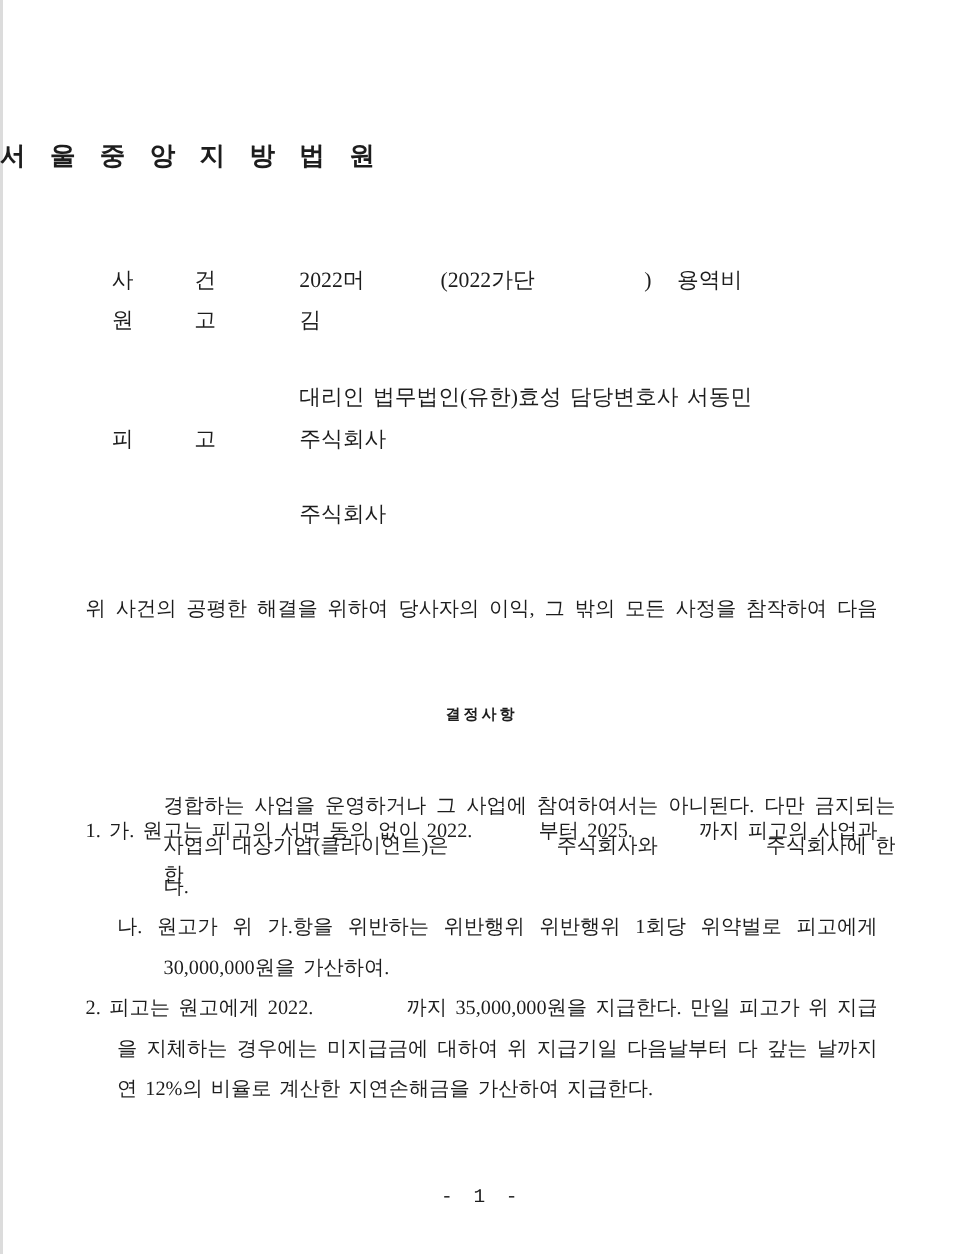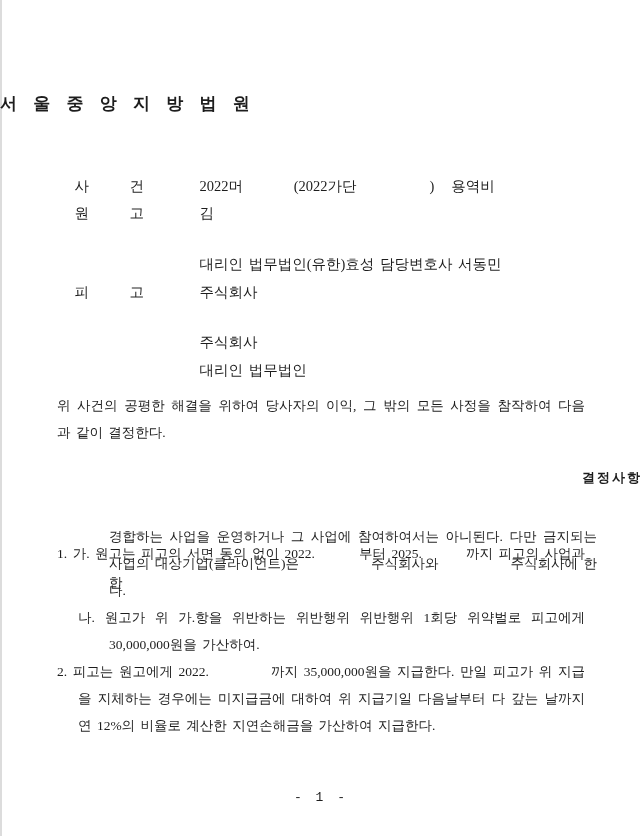--- a/index.html
+++ b/index.html
@@ -91,22 +91,22 @@
   .i0 { left: 57px;  width: 528px; }
   .i1 { left: 78px;  width: 507px; }
   .i2 { left: 97px;  width: 488px; margin-left: 12px; }
   .pre1 { top: 396px; }
   .pre2 { top: 423px; }
   .decision-heading {
     position: absolute;
     top: 469px;
     left: 0;
     width: 100%;
-    text-align: right;
-    font-size: 13px;
+    text-align: center;
+    font-size: 10px;
     font-weight: bold;
     letter-spacing: 2px;
     z-index: 1;
   }
   .b0 { top: 500px; margin-top: 44px; }
   .b1 { top: 527px; }
   .b2 { top: 554px; }
   .b3 { top: 581px; }
   .b4 { top: 608px; }
   .b5 { top: 635px; }
@@ -149,26 +149,22 @@
   </div>
 
   <div class="prow r3">
     <span class="l1">피</span><span class="l2">고</span><span class="val">주식회사</span>
   </div>
 
   <div class="prow r4">
     <span class="l1"></span><span class="l2"></span><span class="val">주식회사</span>
   </div>
 
-  <div class="prow r5">
-    <span class="l1"></span><span class="l2"></span><span class="val">대리인 법무법인</span>
-  </div>
 
   <div class="textline j i0 pre1">위 사건의 공평한 해결을 위하여 당사자의 이익, 그 밖의 모든 사정을 참작하여 다음</div>
-  <div class="textline i0 pre2">과 같이 결정한다.</div>
 
   <div class="decision-heading">결정사항</div>
 
   <div class="textline j i0 b0">1. 가. 원고는 피고의 서면 동의 없이 2022.        부터 2025.        까지 피고의 사업과</div>
   <div class="textline j i2 b1">경합하는 사업을 운영하거나 그 사업에 참여하여서는 아니된다. 다만 금지되는</div>
   <div class="textline j i2 b2">사업의 대상기업(클라이언트)은             주식회사와             주식회사에 한한</div>
   <div class="textline i2 b3">다.</div>
   <div class="textline j i1 b4">나. 원고가 위 가.항을 위반하는 위반행위 위반행위 1회당 위약벌로 피고에게</div>
   <div class="textline i2 b5">30,000,000원을 가산하여.</div>
   <div class="textline j i0 b6">2. 피고는 원고에게 2022.           까지 35,000,000원을 지급한다. 만일 피고가 위 지급</div>

